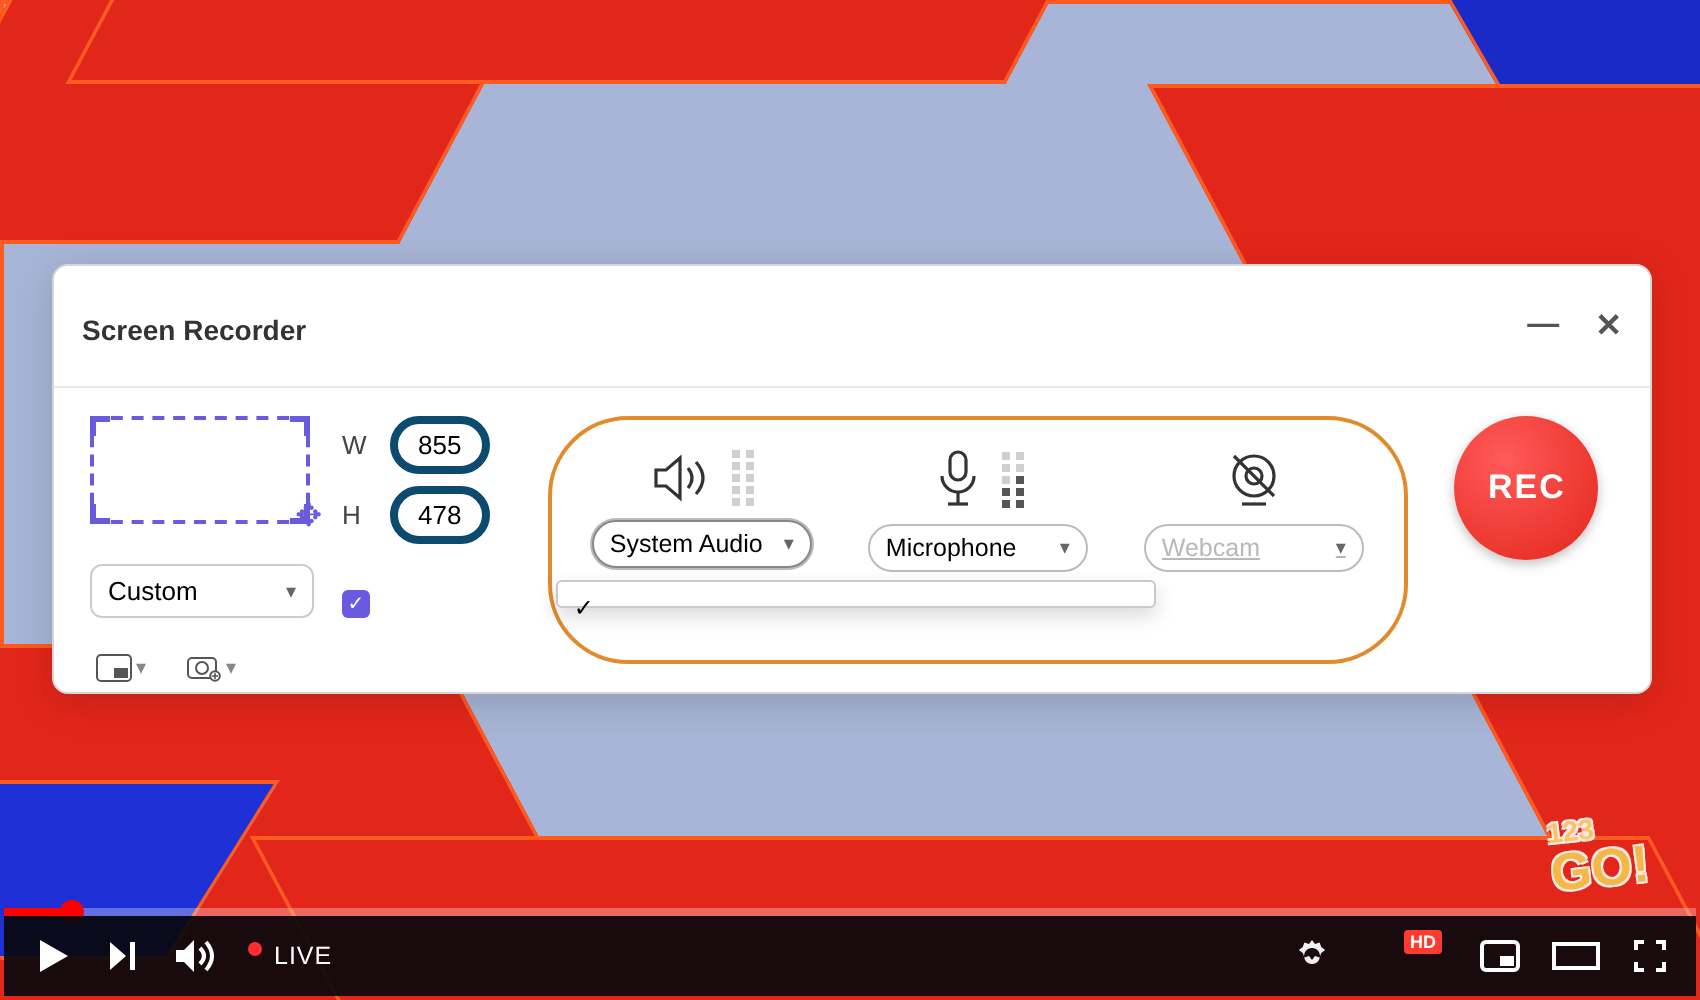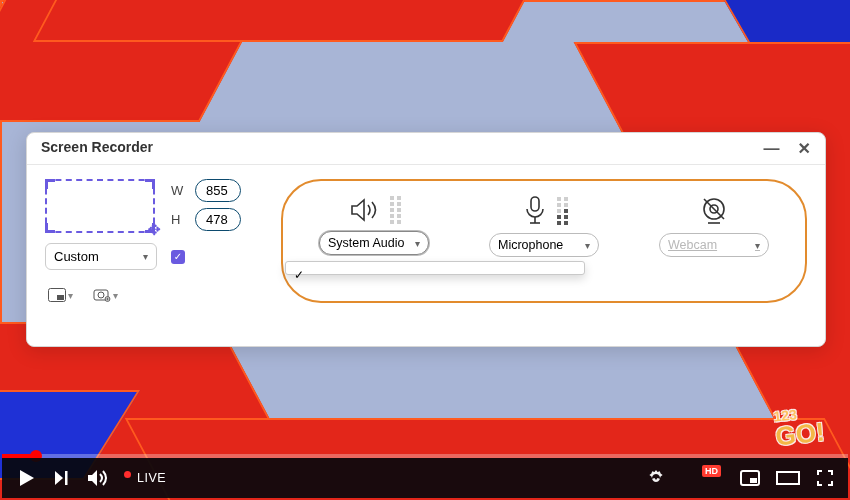--- a/index.html
+++ b/index.html
@@ -15,36 +15,36 @@
   .bg-red-l { top: 320px; left: -120px; width: 400px; height: 240px; background: #e3261a; border: 2px solid #ff5a1f; transform: skewX(28deg); }
   .bg-red-b { bottom: -60px; left: 160px; width: 700px; height: 140px; background: #e3261a; border: 2px solid #ff5a1f; transform: skewX(28deg); }
   .bg-blue-bl { bottom: 18px; left: -60px; width: 170px; height: 90px; background: #1f31d6; border: 2px solid #ff5a1f; transform: skewX(-32deg); }
 
   
   .watermark { position:absolute; right:24px; bottom:48px; color:#f6c84c; font-weight:900; font-size:26px; text-shadow: -1px -1px 0 #fff, 1px -1px 0 #fff, -1px 1px 0 #fff, 1px 1px 0 #fff; opacity:.9; transform: rotate(-6deg); }
   .watermark span.small { font-size:14px; color:#ffd36a; display:block; line-height:10px; }
 
   
   .window { position: absolute; left: 24px; top: 130px; width: 800px; height: 215px; background: #fff; border-radius: 8px; box-shadow: 0 4px 20px rgba(0,0,0,.15); border:1px solid #d6d6d6; }
-  .titlebar { display:flex; align-items:flex-start; justify-content:space-between; padding:6px 14px; border-bottom:1px solid #e7e7e7; font-size:14px; color:#333; font-weight:600; }
+  .titlebar { display:flex; align-items:flex-end; justify-content:space-between; padding:20px 14px; border-bottom:1px solid #e7e7e7; font-size:14px; color:#333; font-weight:600; }
   .titlebar .wc { display:flex; gap:18px; align-items:center; }
   .titlebar .wc span { font-size:16px; color:#555; cursor:pointer; }
   .body { display:flex; gap:16px; padding:14px 18px 12px 18px; align-items:flex-start; }
   .col-left { width:220px; }
   .crop-box { width:110px; height:54px; border:2px dashed #6a5ae0; border-radius:2px; position:relative; }
   .crop-box .cnr { position:absolute; width:10px; height:10px; box-sizing:border-box; }
   .crop-box .tl { top:-2px; left:-2px; border-top:3px solid #6a5ae0; border-left:3px solid #6a5ae0; }
   .crop-box .tr { top:-2px; right:-2px; border-top:3px solid #6a5ae0; border-right:3px solid #6a5ae0; }
   .crop-box .bl { bottom:-2px; left:-2px; border-bottom:3px solid #6a5ae0; border-left:3px solid #6a5ae0; }
   .crop-box .br { bottom:-2px; right:-2px; border-bottom:3px solid #6a5ae0; border-right:3px solid #6a5ae0; }
   .crop-box .move { position:absolute; right:-8px; bottom:-8px; font-size:16px; color:#6a5ae0; }
   .dims { display:flex; flex-direction:column; gap:6px; }
   .dimrow { display:flex; align-items:center; gap:8px; }
   .dimrow label { width:16px; font-size:13px; color:#444; }
-  .pill { border:1px solid #0c4a6e; border-radius:999px; padding:3px 10px; font-size:13px; min-width:46px; text-align:left; background:#fff; }
+  .pill { border:4px solid #0c4a6e; border-radius:999px; padding:3px 10px; font-size:13px; min-width:46px; text-align:left; background:#fff; }
   .row1 { display:flex; gap:16px; align-items:flex-start; }
   .preset { margin-top:10px; width:112px; border:1px solid #ccc; border-radius:6px; font-size:13px; padding:5px 8px; display:flex; justify-content:space-between; align-items:center; background:#fff; cursor:pointer; }
   .lock { display:flex; gap:6px; align-items:flex-start; font-size:12.5px; color:#444; margin-top:10px; }
   .lock .cb { width:14px; height:14px; border-radius:3px; background:#6a5ae0; display:flex; align-items:center; justify-content:center; color:#fff; font-size:10px; }
   .footer-icons { display:flex; gap:14px; margin-top:14px; color:#555; font-size:15px; }
   .footer-icons .ico { border:1px solid transparent; padding:2px; cursor:pointer; display:flex; align-items:center; gap:2px; }
 
   .col-mid { flex:1; position:relative;text-align:right; }
   .bubble { border:2px solid #e28b2d; border-radius:40px; padding:14px 20px 44px 20px; display:flex; gap:28px; align-items:flex-start; justify-content:space-around; }
   .src { display:flex; flex-direction:column; align-items:center; gap:6px; }
@@ -121,21 +121,21 @@
               <label>W</label>
               <div class="pill">855</div>
             </div>
             <div class="dimrow">
               <label>H</label>
               <div class="pill">478</div>
             </div>
           </div>
         </div>
 
-        <div style="display:flex; gap:14px; align-items:center;">
+        <div style="display:flex; gap:14px; align-items:flex-end;">
           <div class="preset">
             <span>Custom</span>
             <span class="caret">▾</span>
           </div>
           <div class="lock">
             <span class="cb">✓</span>
           </div>
         </div>
 
         <div class="footer-icons">
@@ -244,20 +244,23 @@
           </div>
         </div>
 
         <div class="dropdown">
           <div class="opt">
             <span class="chk">✓</span>
           </div>
         </div>
       </div>
 
+      <div class="col-rec">
+        <div class="rec-btn">REC</div>
+      </div>
     </div>
   </div>
 
   <div class="progress">
       <div class="fill"></div>
     </div>
   <div class="playerbar">
     <span class="pb-icon">
       <svg width="20" height="20" viewBox="0 0 20 20">
           <path d="M4 2 L18 10 L4 18 Z" fill="#fff"></path>

